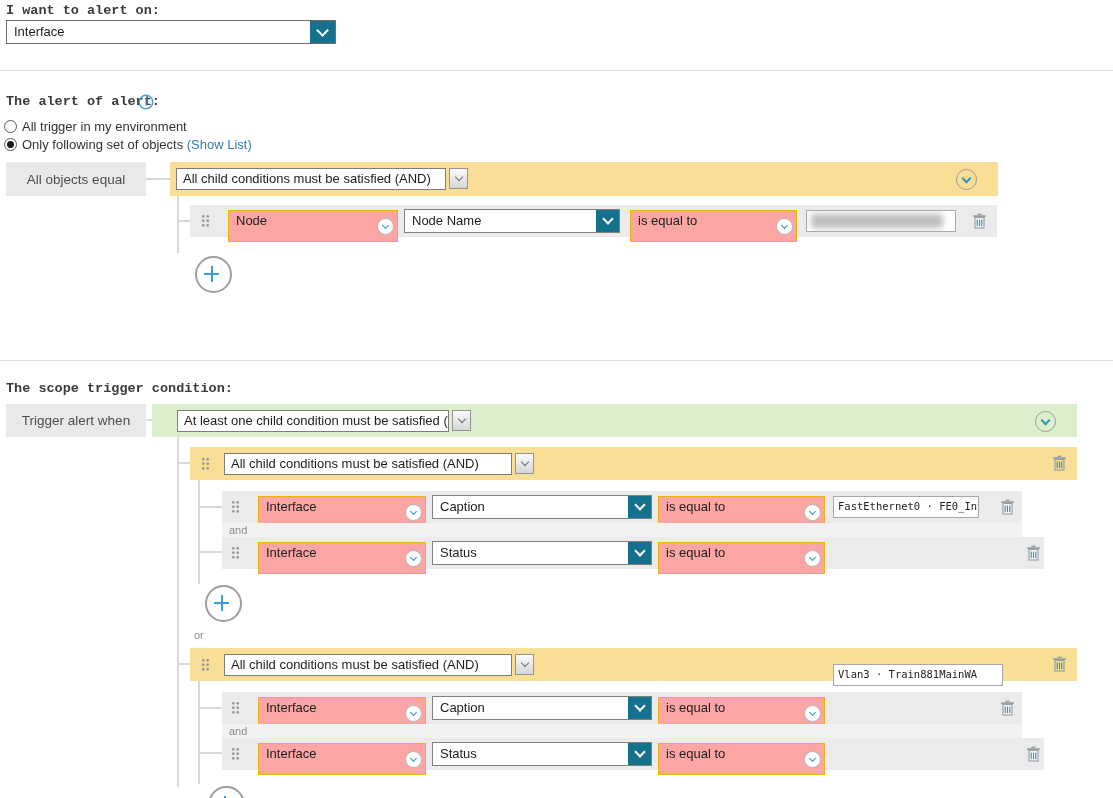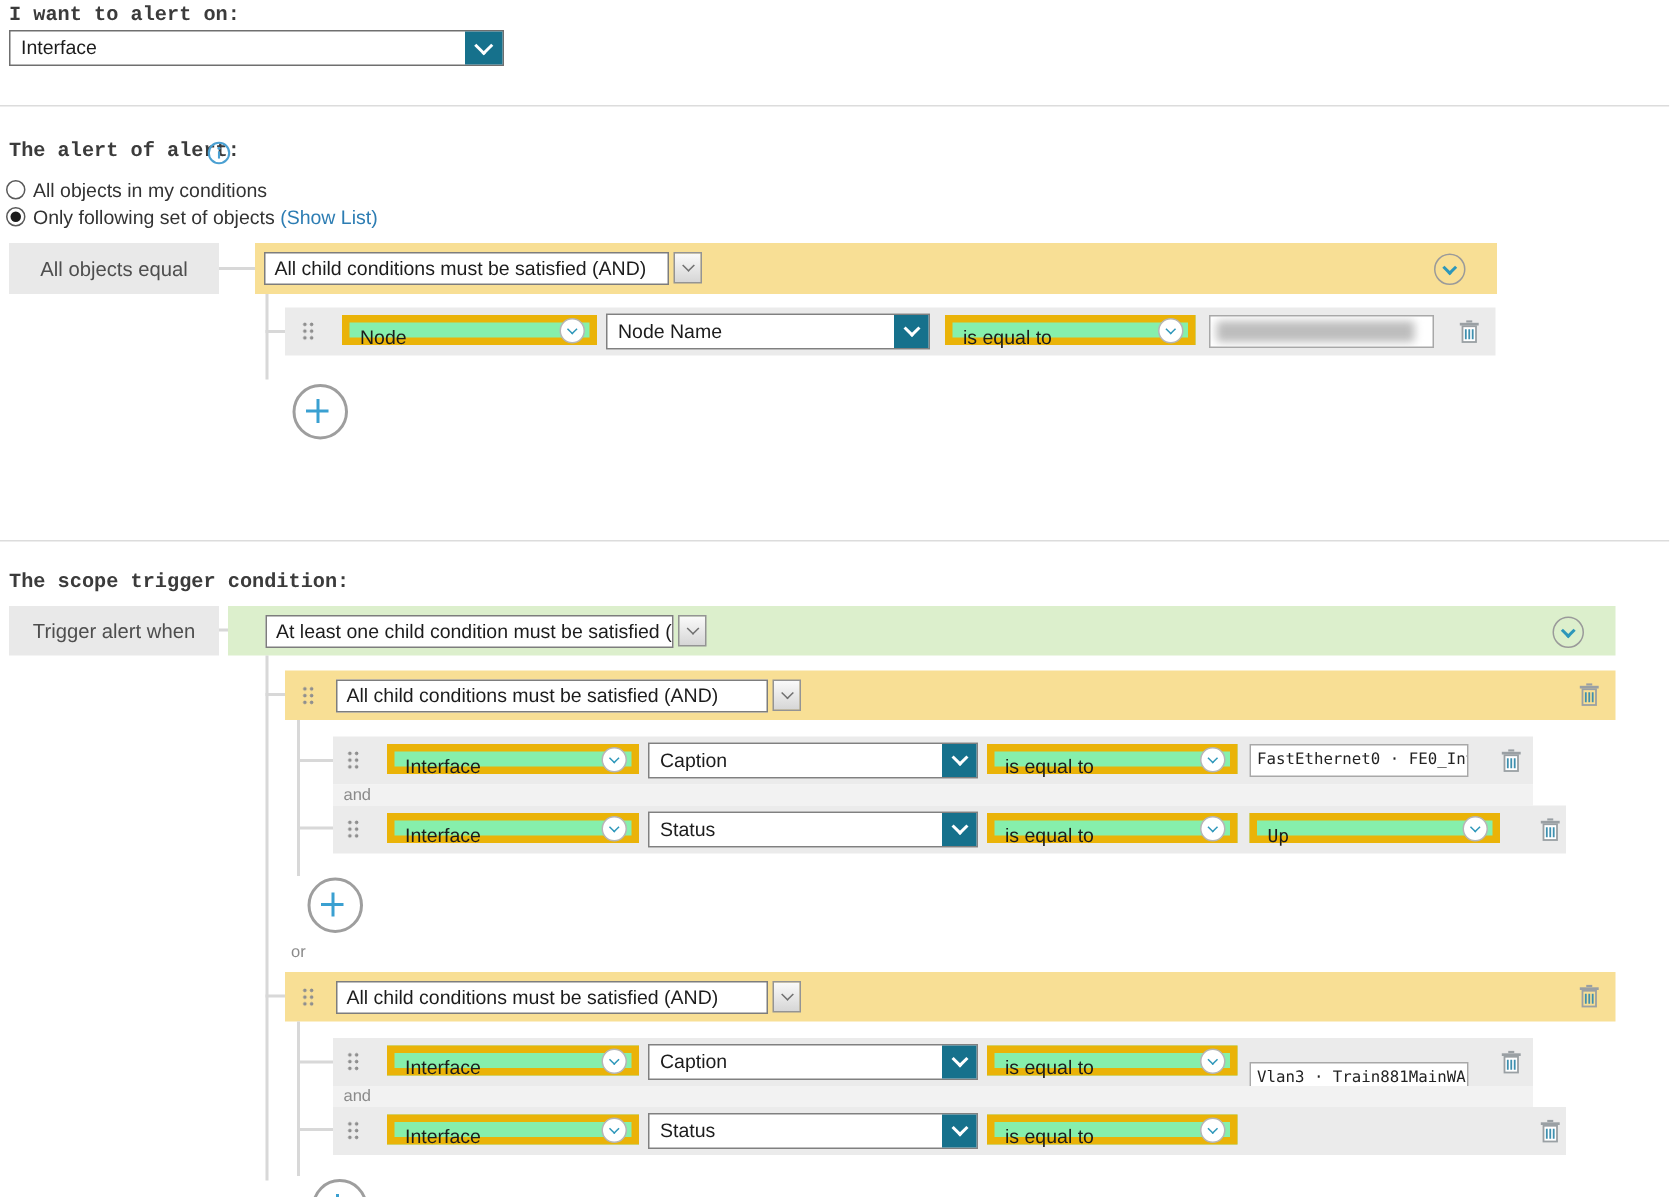--- a/index.html
+++ b/index.html
@@ -26,21 +26,21 @@
         border-bottom:2px solid #666;transform:rotate(45deg);}
   .chev.white{border-color:#fff;width:7px;height:7px;margin-top:-4px;}
   .chev.teal{border-color:#2d97ba;width:5px;height:5px;border-width:2px;margin-top:-3px;}
   .chev.gray{border-color:#6f6f6f;width:5px;height:5px;border-width:1.5px;margin-top:-3px;}
   
   .dd-top{position:absolute;height:24px;background:#fff;border:1px solid #6f6f6f;box-sizing:border-box;}
   .dd-top .txt{position:absolute;left:7px;top:0;line-height:22px;font-size:13px;color:#1c1c1c;}
   .dd-top .tbtn{position:absolute;right:0;top:0;bottom:0;width:25px;background:#16718c;
                 display:flex;align-items:center;justify-content:center;}
   
-  .sel-circle{position:absolute;height:20px;background:#86efac;border:5px solid #eab308;box-sizing:border-box;}
+  .sel-circle{position:absolute;height:32px;background:#fca5a5;border:1px solid #eab308;box-sizing:border-box;}
   .sel-circle .txt{position:absolute;left:7px;top:0;line-height:20px;font-size:13px;color:#1c1c1c;white-space:nowrap;}
   .circ{position:absolute;right:3px;top:50%;margin-top:-8px;width:15px;height:15px;border:1px solid #b5b5b5;
         border-radius:50%;background:#fff;display:flex;align-items:center;justify-content:center;}
   
   .sel-teal{position:absolute;height:24px;background:#fff;border:1px solid #808080;box-sizing:border-box;}
   .sel-teal .txt{position:absolute;left:7px;top:0;line-height:22px;font-size:13px;color:#1c1c1c;white-space:nowrap;}
   .sel-teal .tbtn{position:absolute;right:0;top:0;bottom:0;width:23px;background:#16718c;
                   display:flex;align-items:center;justify-content:center;}
   
   .pfield{position:absolute;height:22px;background:#fff;border:1px solid #7d7d7d;box-sizing:border-box;
@@ -90,21 +90,21 @@
   <div class="h-label" style="left:6px;top:94px">The alert of alert:</div>
   <span class="abs" style="left:138px;top:94px">
     <svg width="16" height="16" viewBox="0 0 16 16">
         <circle cx="8" cy="8" r="6.8" fill="none" stroke="#4ba0d2" stroke-width="1.4"></circle>
         <circle cx="8" cy="4.8" r="1" fill="#4ba0d2"></circle>
         <rect x="7.3" y="6.9" width="1.4" height="4.8" fill="#4ba0d2"></rect>
       </svg>
   </span>
 
   <span class="radio" style="left:4px;top:120px"></span>
-  <span class="radio-label" style="left:22px;top:119px">All objects in my conditions</span>
+  <span class="radio-label" style="left:22px;top:119px">All trigger in my environment</span>
 
   <span class="radio sel" style="left:4px;top:138px"></span>
   <span class="radio-label" style="left:22px;top:137px"><span>Only following set of objects</span> <span class="link">(Show List)</span></span>
 
   <div class="prefix-box" style="left:6px;top:162px;width:140px;height:34px">All objects equal</div>
   <div class="hline" style="left:146px;top:178px;width:24px"></div>
 
   <div class="bar-and" style="left:170px;top:162px;width:828px;height:34px"></div>
   <div class="pfield" style="left:176px;top:168px;width:270px">All child conditions must be satisfied (AND)</div>
   <div class="pbtn" style="left:449px;top:168px">
@@ -245,26 +245,20 @@
     <span class="tbtn">
         <span class="chev white" style="width:6px;height:6px"></span>
       </span>
   </div>
   <div class="sel-circle" style="left:658px;top:542px;width:167px">
     <span class="txt">is equal to</span>
     <span class="circ">
         <span class="chev teal" style="width:4px;height:4px;border-width:1.5px"></span>
       </span>
   </div>
-  <div class="sel-circle" style="left:833px;top:542px;width:167px">
-    <span class="txt" style="font-size:12px;font-family:'DejaVu Sans Mono',monospace">Up</span>
-    <span class="circ">
-        <span class="chev teal" style="width:4px;height:4px;border-width:1.5px"></span>
-      </span>
-  </div>
   <span class="trash" style="left:1026px;top:545px">
     <svg width="15" height="16" viewBox="0 0 15 16">
         <rect x="3" y="4.5" width="9" height="10.5" fill="#fff" stroke="#9aa0a4" stroke-width="1.2"></rect>
         <rect x="1.2" y="2.2" width="12.6" height="1.8" fill="#9aa0a4"></rect>
         <rect x="5.5" y="0.6" width="4" height="1.4" fill="#9aa0a4"></rect>
         <line x1="5.2" y1="6.5" x2="5.2" y2="13.2" stroke="#3e8fae" stroke-width="1.2"></line>
         <line x1="7.5" y1="6.5" x2="7.5" y2="13.2" stroke="#3e8fae" stroke-width="1.2"></line>
         <line x1="9.8" y1="6.5" x2="9.8" y2="13.2" stroke="#3e8fae" stroke-width="1.2"></line>
       </svg>
   </span>
@@ -310,21 +304,21 @@
     <span class="tbtn">
         <span class="chev white" style="width:6px;height:6px"></span>
       </span>
   </div>
   <div class="sel-circle" style="left:658px;top:697px;width:167px">
     <span class="txt">is equal to</span>
     <span class="circ">
         <span class="chev teal" style="width:4px;height:4px;border-width:1.5px"></span>
       </span>
   </div>
-  <div class="vinput" style="left:833px;top:708px;width:146px">Vlan3 · Train881MainWA</div>
+  <div class="vinput" style="left:833px;top:664px;width:170px">Vlan3 · Train881MainWA</div>
   <span class="trash" style="left:1000px;top:700px">
     <svg width="15" height="16" viewBox="0 0 15 16">
         <rect x="3" y="4.5" width="9" height="10.5" fill="#fff" stroke="#9aa0a4" stroke-width="1.2"></rect>
         <rect x="1.2" y="2.2" width="12.6" height="1.8" fill="#9aa0a4"></rect>
         <rect x="5.5" y="0.6" width="4" height="1.4" fill="#9aa0a4"></rect>
         <line x1="5.2" y1="6.5" x2="5.2" y2="13.2" stroke="#3e8fae" stroke-width="1.2"></line>
         <line x1="7.5" y1="6.5" x2="7.5" y2="13.2" stroke="#3e8fae" stroke-width="1.2"></line>
         <line x1="9.8" y1="6.5" x2="9.8" y2="13.2" stroke="#3e8fae" stroke-width="1.2"></line>
       </svg>
   </span>

